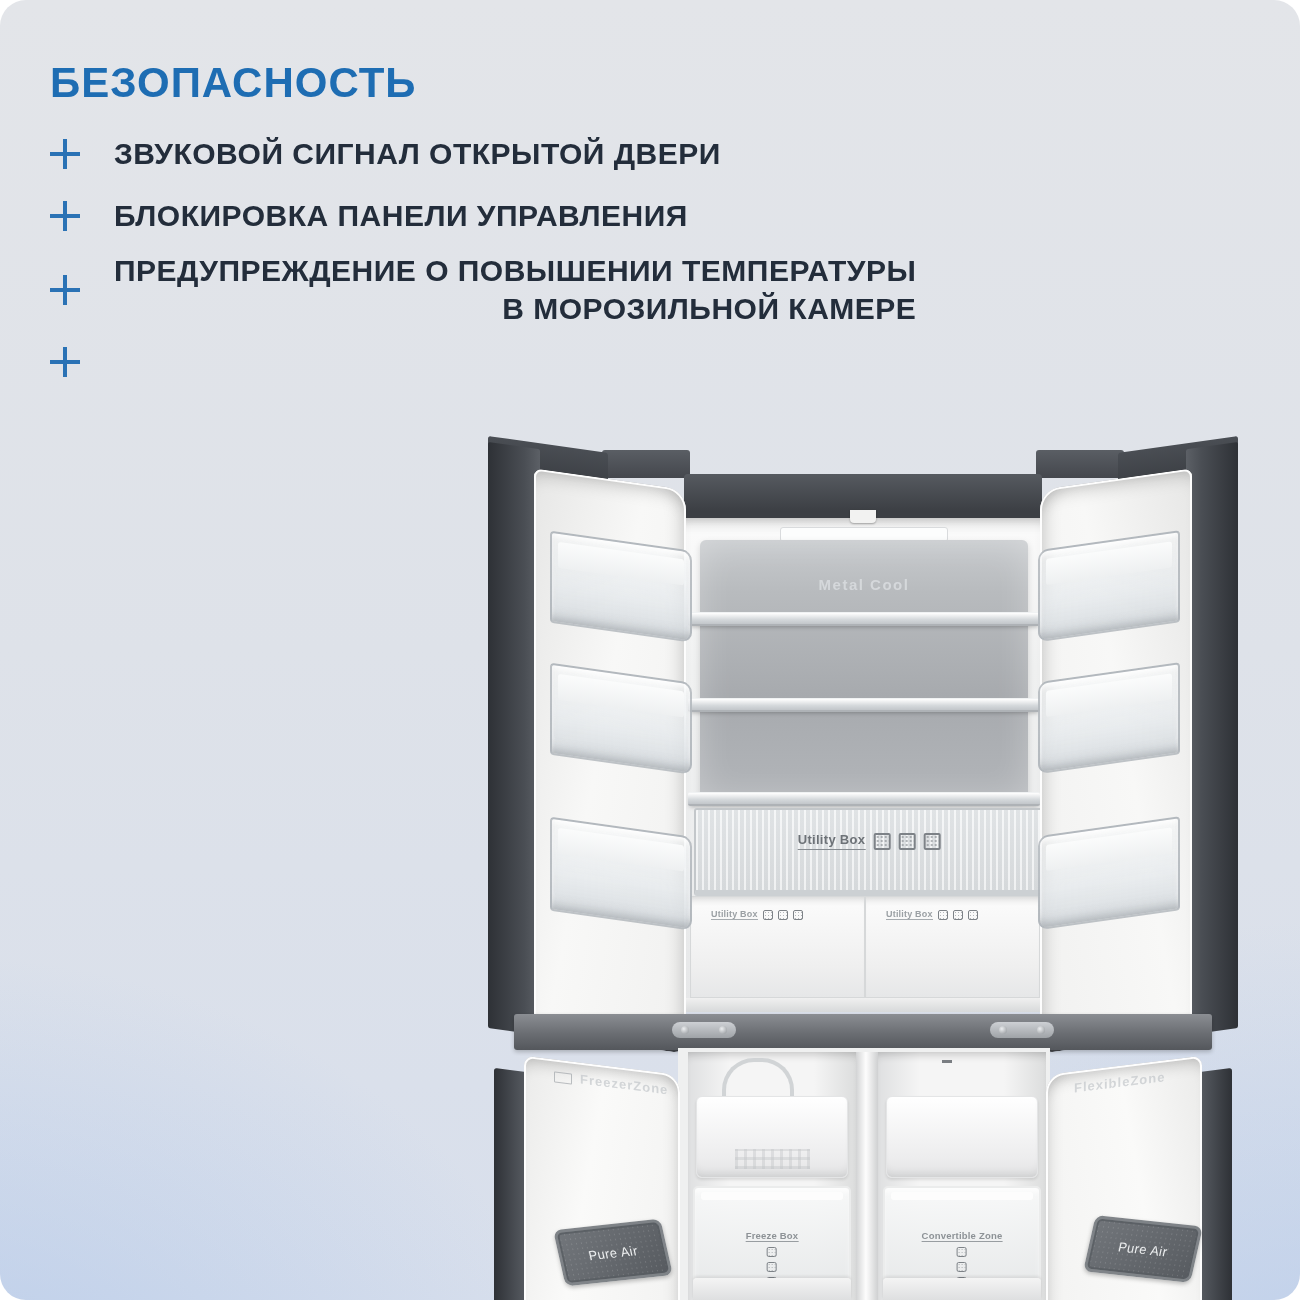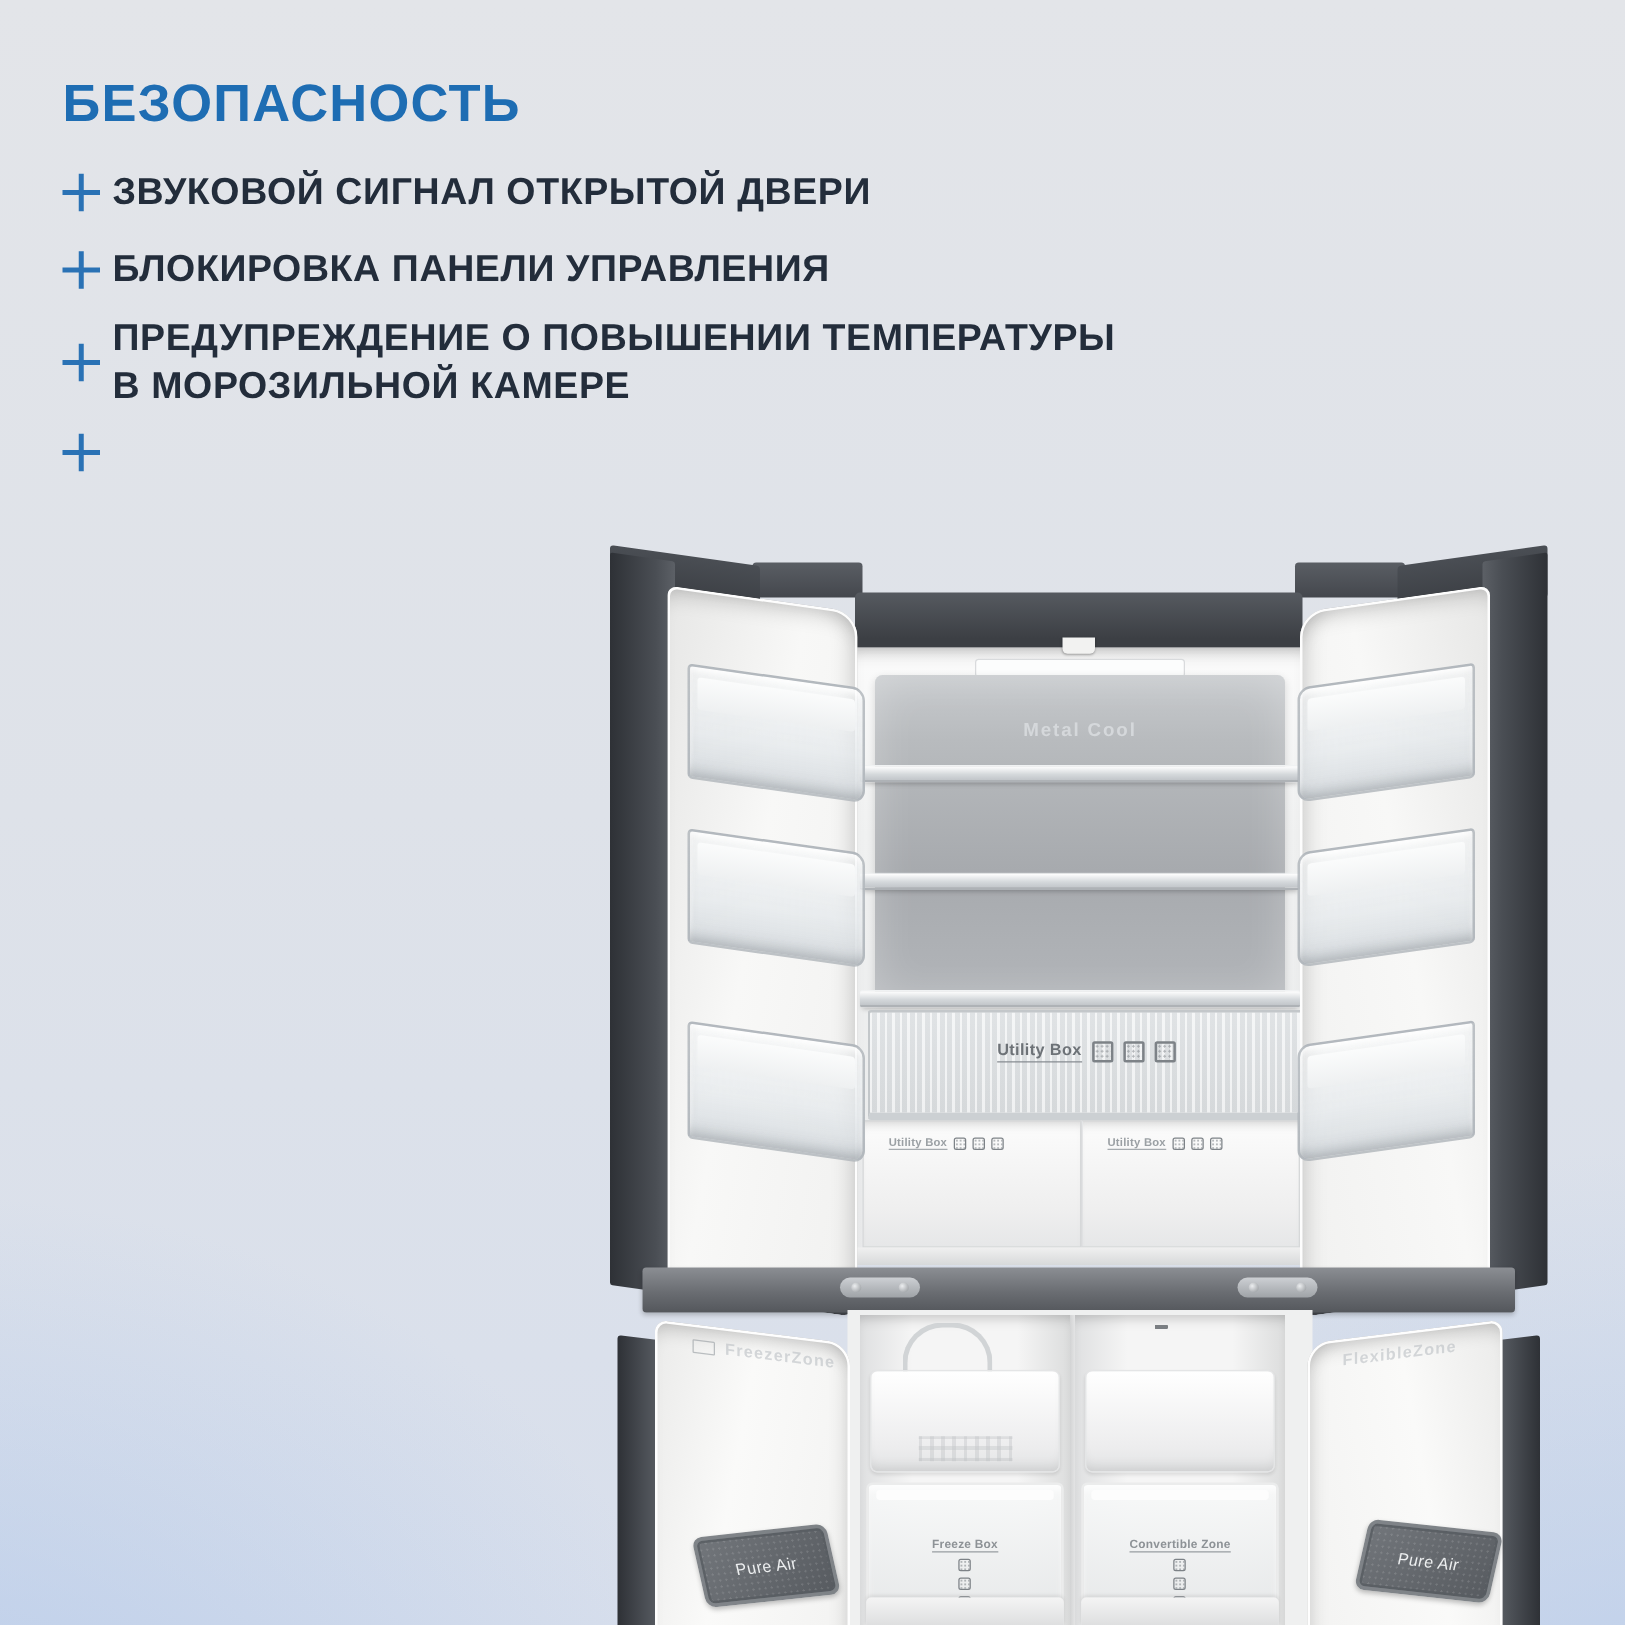--- a/index.html
+++ b/index.html
@@ -3,25 +3,26 @@
 <meta charset="utf-8">
 <style>
   html,body{margin:0;padding:0;}
   .stage{
     position:relative;width:1300px;height:1300px;overflow:hidden;
     font-family:"Liberation Sans",sans-serif;
     background:
       radial-gradient(90% 70% at -5% 112%, rgba(168,194,233,.65), rgba(168,194,233,0) 55%),
       radial-gradient(95% 75% at 103% 112%, rgba(168,194,233,.6), rgba(168,194,233,0) 55%),
       linear-gradient(180deg,#e3e5e9 0%,#dee2e9 50%,#d8dfec 100%);
+    border-radius: 26px;
   }
   
   .features{position:absolute;left:50px;top:60px;width:1000px;}
   .title{font-size:42px;font-weight:700;letter-spacing:1px;color:#1e6db3;line-height:1.1;margin-bottom:28px;}
-  .frow{display:flex;align-items:center;gap:10px;min-height:40px;}
+  .frow{display:flex;align-items:center;gap:34px;min-height:40px;text-align:right;}
   .frow.m1{margin-bottom:22px;}
   .frow.m2{margin-bottom:14px;}
   .frow.m3{margin-bottom:16px;}
   .plus{position:relative;width:30px;height:30px;flex:0 0 30px;}
   .plus::before,.plus::after{content:"";position:absolute;background:#2a72b5;}
   .plus::before{left:0;top:13px;width:30px;height:4px;}
   .plus::after{left:13px;top:0;width:4px;height:30px;}
   .flabel{font-size:30px;font-weight:600;color:#232d3b;letter-spacing:.5px;line-height:1.27;white-space:pre-line;}
   
   .fridge{position:absolute;left:488px;top:430px;width:750px;height:870px;}
@@ -85,21 +86,21 @@
   .hplate{top:8px;width:64px;height:16px;border-radius:8px;background:linear-gradient(180deg,#cdd0d4,#9fa3a7);}
   .hplate.l{left:158px;} .hplate.r{right:158px;}
   .screw{top:4px;width:8px;height:8px;border-radius:50%;background:radial-gradient(circle at 35% 35%,#eceef0,#8e9296);}
   .screw.a{left:9px;} .screw.b{right:9px;}
   
   .fz-back{left:190px;top:618px;width:372px;height:252px;background:#eff0f0;}
   .fz-divider{left:368px;top:622px;width:22px;height:248px;background:linear-gradient(90deg,#d2d3d4,#fdfdfd 45%,#cfd0d1);}
   .fz-comp{top:622px;width:168px;height:248px;overflow:hidden;
     background:linear-gradient(90deg,#dfe0e1,#f5f5f5 25%,#f5f5f5 75%,#dcdddd);
     box-shadow:inset 0 8px 10px -6px rgba(0,0,0,.22);}
-  .fz-comp.l{left:200px;} .fz-comp.r{left:372px;text-decoration:underline;}
+  .fz-comp.l{left:200px;} .fz-comp.r{left:390px;text-decoration:underline;}
   .vent{left:64px;top:8px;display:flex;gap:4px;}
   .vent i{display:block;width:10px;height:3px;background:#7a7e82;border-radius:1px;}
   .tube{left:34px;top:6px;width:64px;height:46px;border:4px solid rgba(206,209,211,.9);border-bottom:none;border-radius:32px 32px 0 0;}
   .fz-tray{left:8px;right:8px;top:44px;height:80px;border:1px solid #e4e5e6;border-radius:6px;
     background:linear-gradient(180deg,#ffffff,#ededee 75%,#e3e4e5);
     box-shadow:inset 0 -8px 10px -6px rgba(0,0,0,.12),0 2px 3px rgba(0,0,0,.1);}
   .waffle{left:25%;right:25%;bottom:8px;height:20px;opacity:.7;
     background:repeating-linear-gradient(90deg,rgba(175,179,182,.4) 0 3px,transparent 3px 9px),
                repeating-linear-gradient(0deg,rgba(175,179,182,.4) 0 3px,transparent 3px 9px);}
   .fz-drawer{left:5px;right:5px;top:134px;height:114px;border:2px solid #ebecec;border-radius:5px 5px 0 0;

